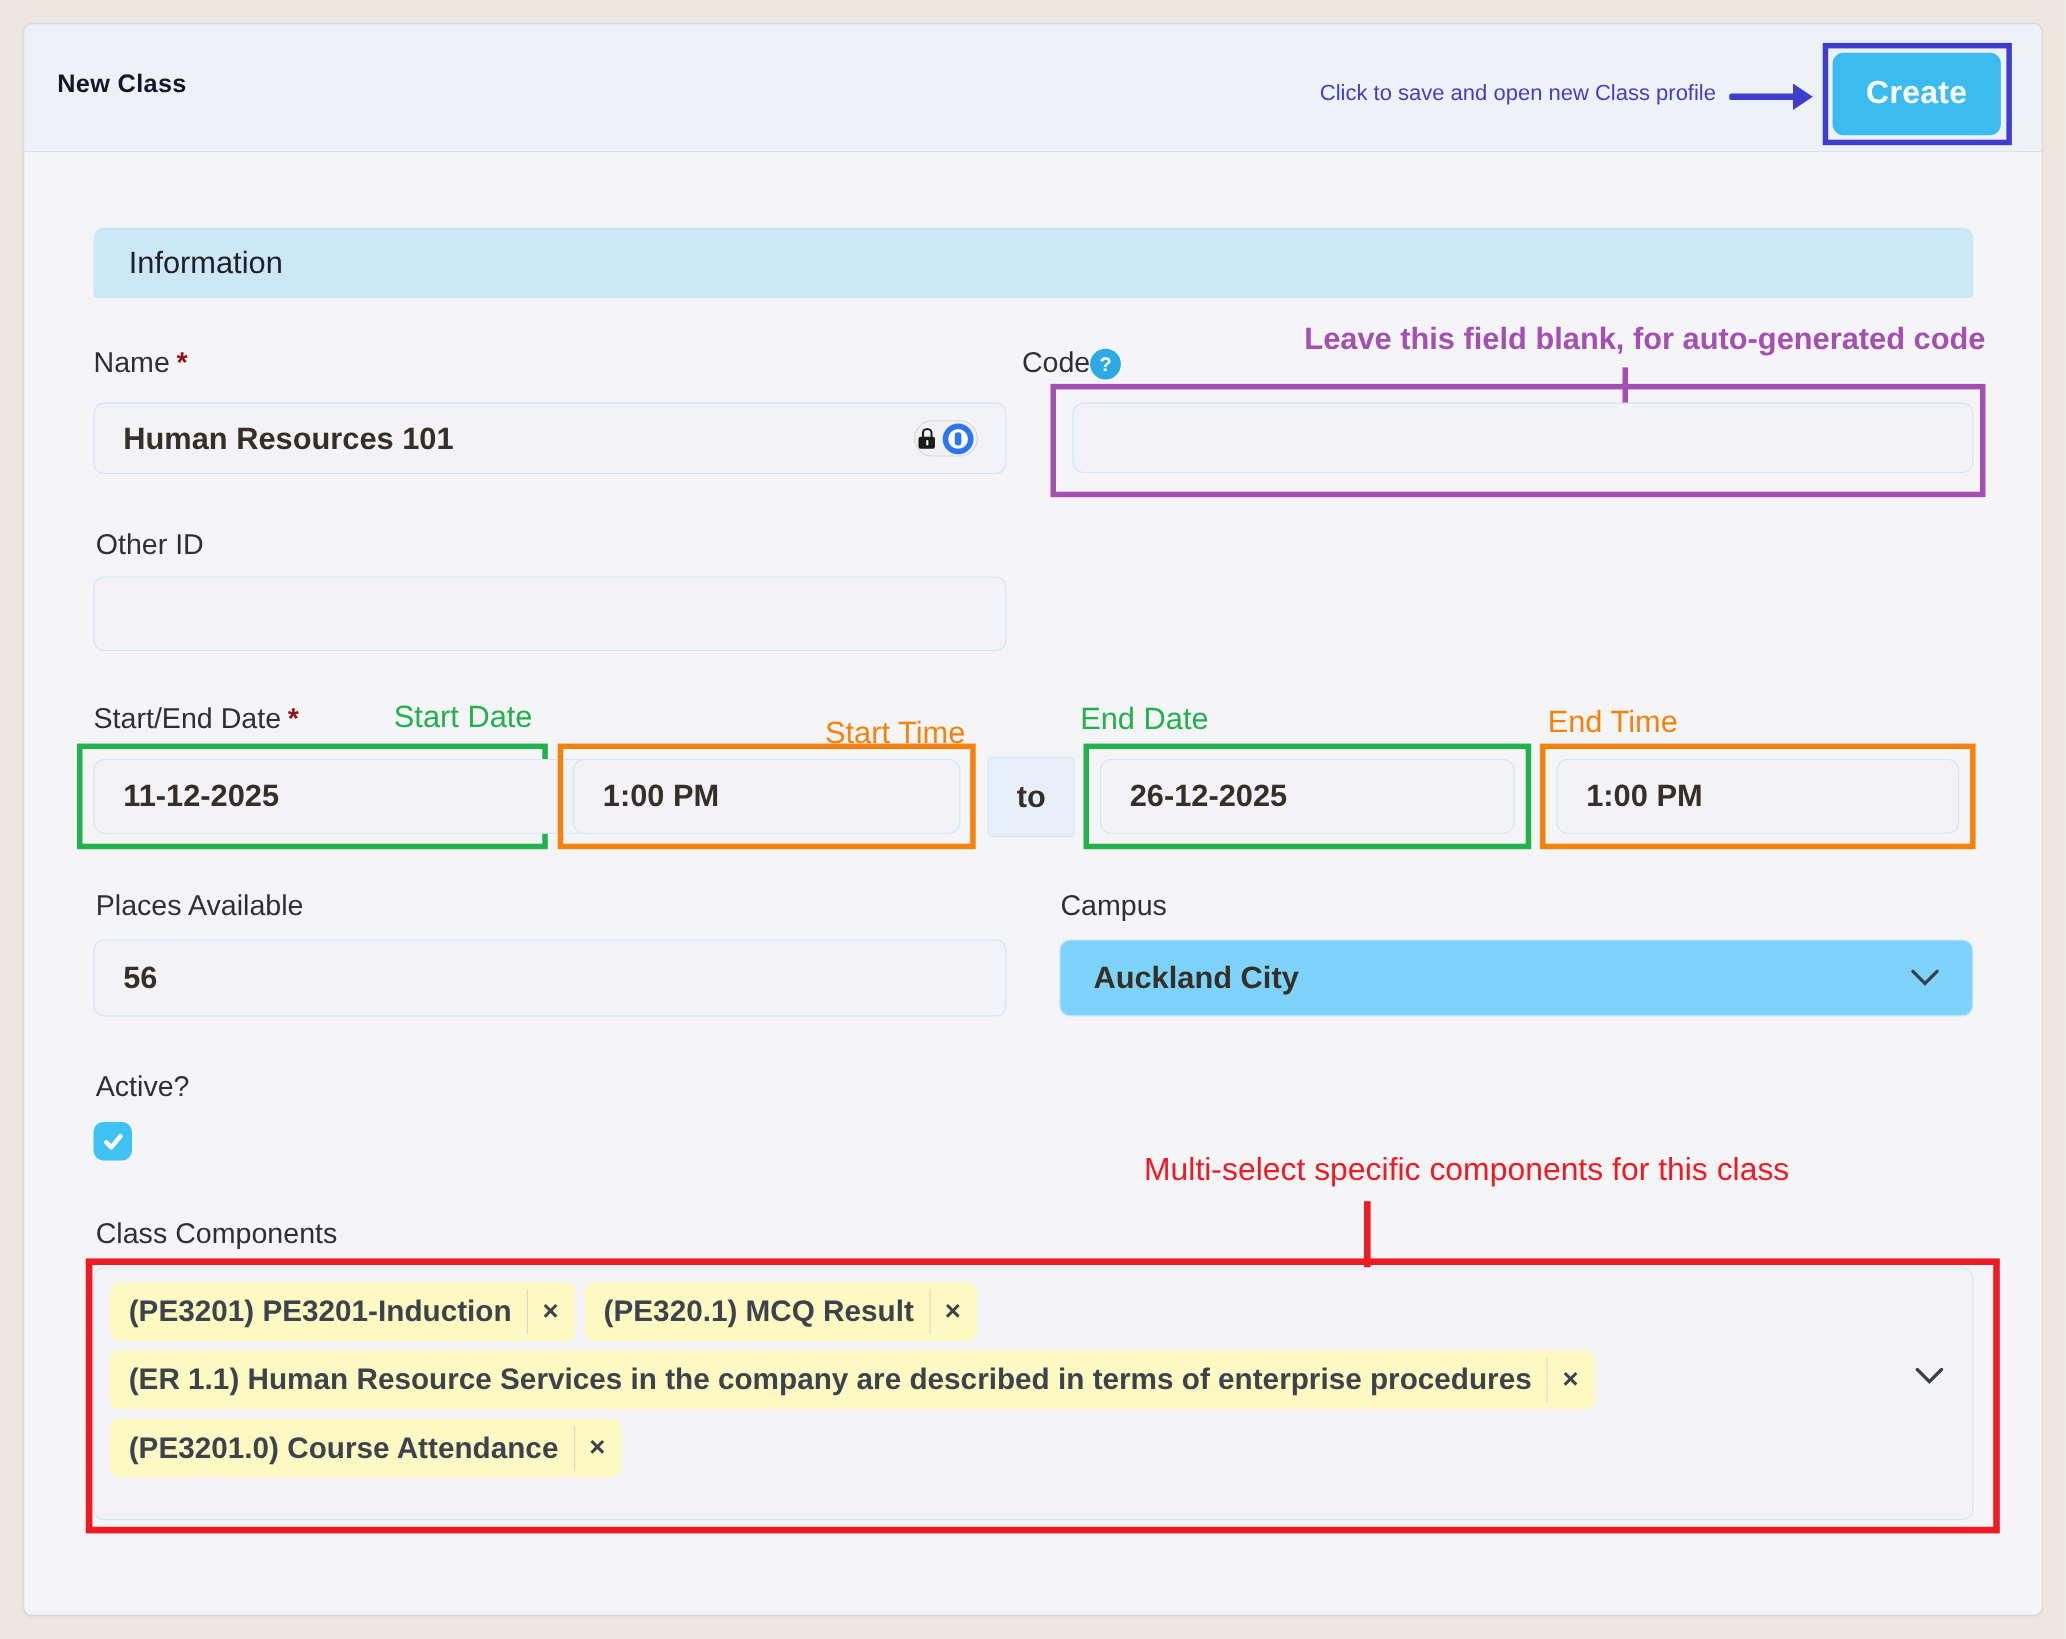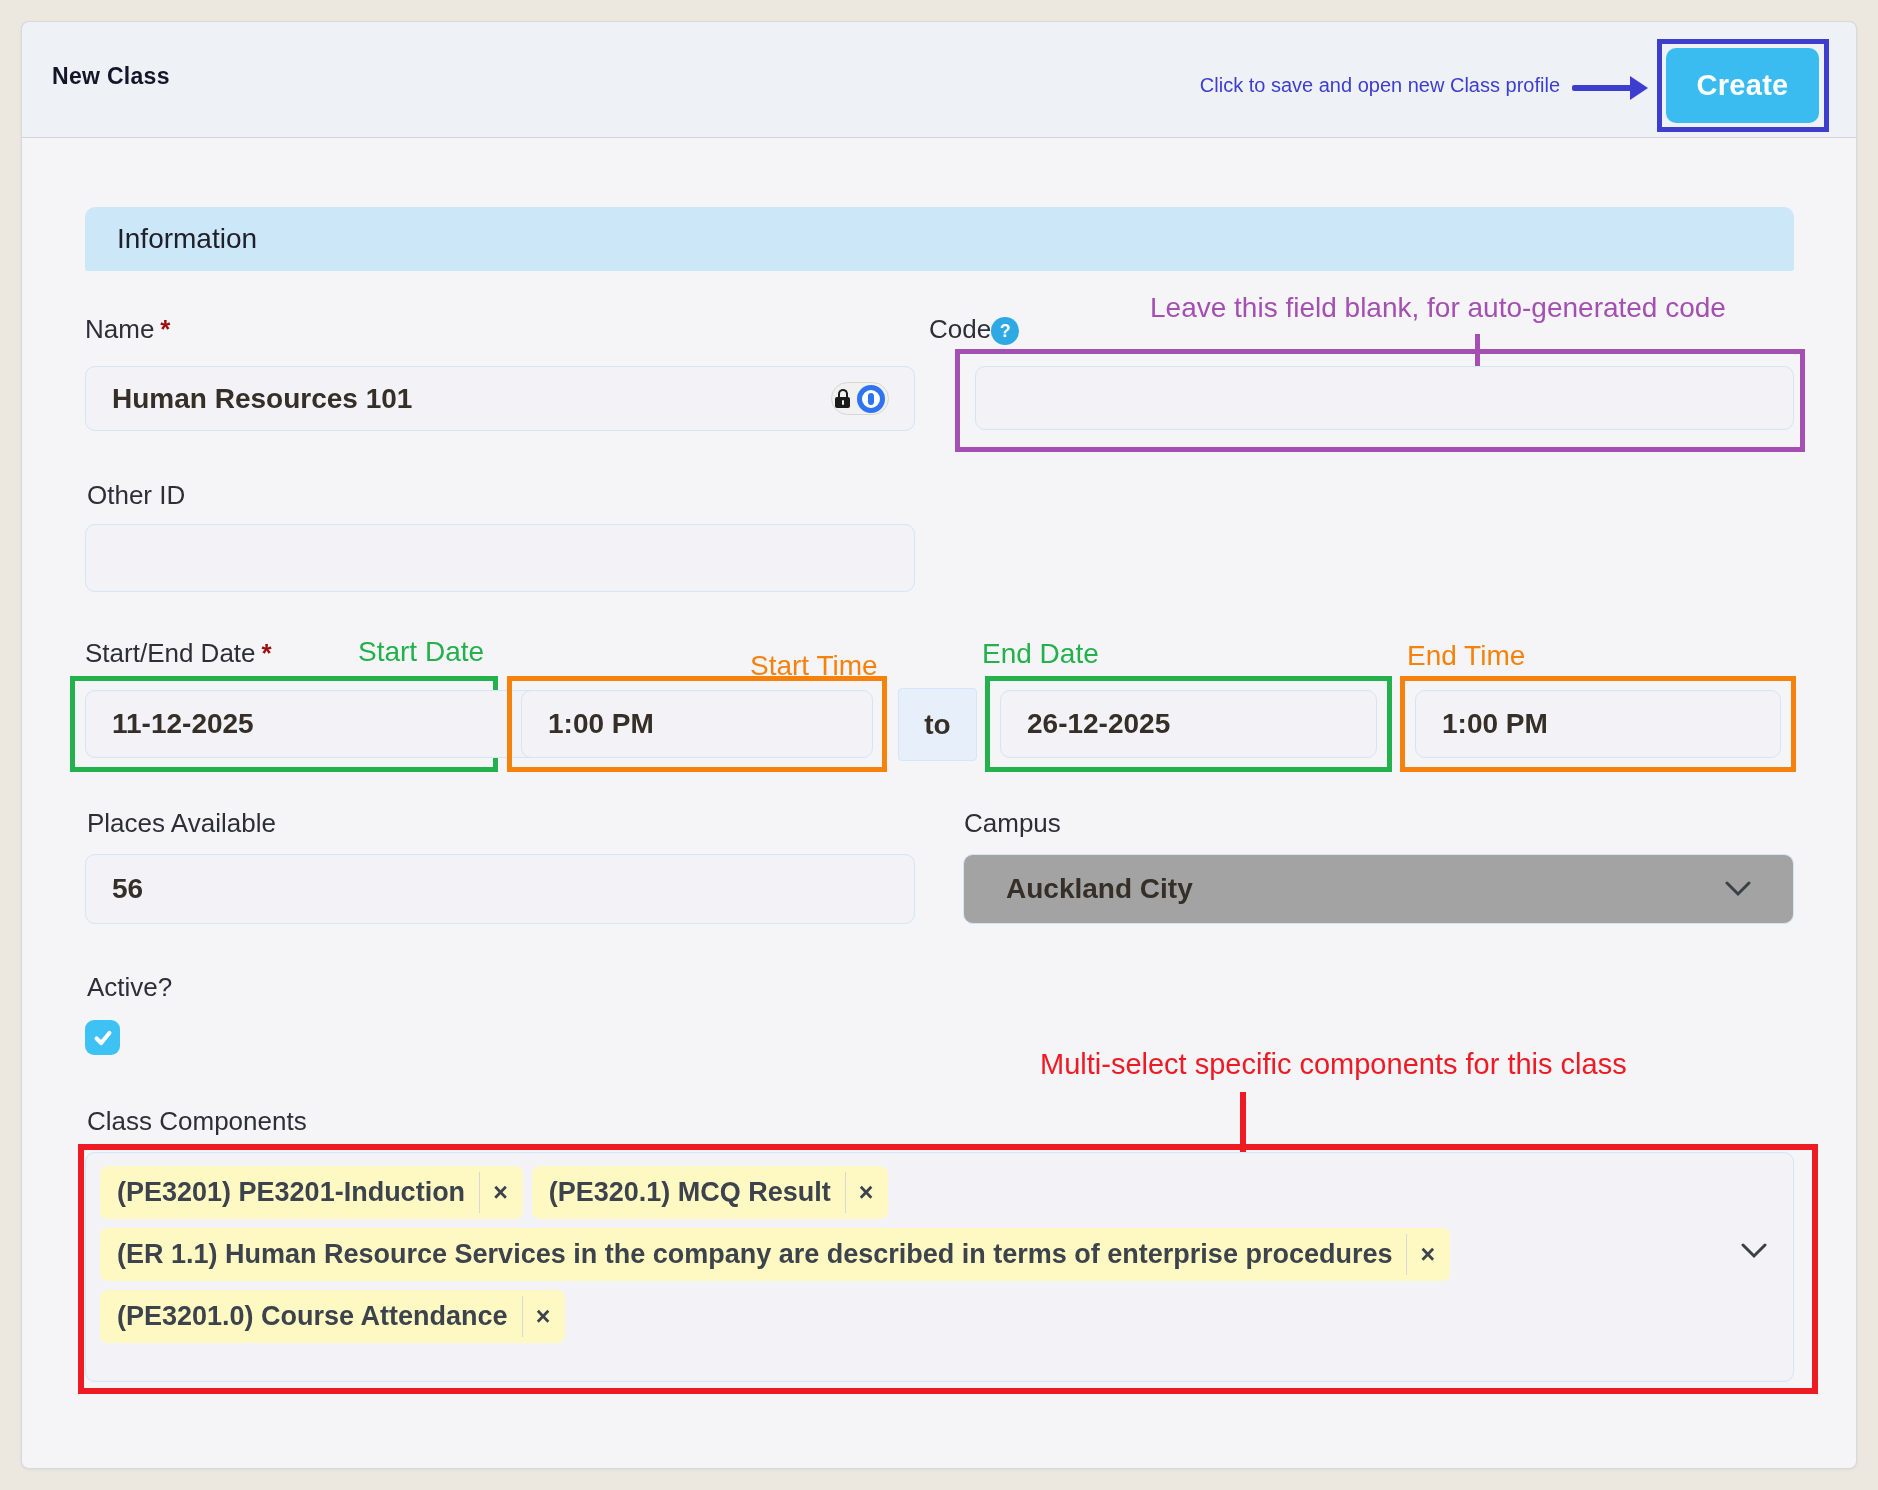--- a/index.html
+++ b/index.html
@@ -50,21 +50,21 @@
     border-bottom:none;border-radius:6px 6px 0 0}
   .lock-body{position:absolute;bottom:0;left:0;width:15px;height:11px;background:#1B1B1B;border-radius:2px}
   .lock-slot{position:absolute;bottom:3px;left:6.5px;width:2px;height:5px;background:#F1F1F1;border-radius:1px}
   .op-ring{width:28px;height:28px;border-radius:50%;border:5px solid #2E74F2;background:#fff;
     display:flex;align-items:center;justify-content:center}
   .op-slot{width:6px;height:12px;background:#2E74F2;border-radius:3px}
   
   .code-lbl{left:929px;top:314px;display:flex;align-items:flex-end;gap:0}
   .help-ic{width:28px;height:28px;border-radius:50%;background:#2FA9E4;color:#fff;font-size:18px;
     font-weight:700;display:flex;align-items:center;justify-content:center;cursor:pointer}
-  .purple-annot{left:1150px;top:292px;width:655px;font-size:28px;font-weight:400;
+  .purple-annot{left:1150px;top:292px;width:655px;text-align:right;font-size:28px;font-weight:700;
     color:var(--annotation-purple,#A44FB2)}
   .arrow-down-purple-line{left:1475px;top:334px;width:5px;height:48px;background:var(--annotation-purple,#A44FB2)}
   .arrow-down-purple-head{left:1467px;top:382px;width:0;height:0;border-top:16px solid var(--annotation-purple,#A44FB2);
     border-left:10px solid transparent;border-right:10px solid transparent}
   .purple-box{left:955px;top:349px;width:850px;height:103px;border:5px solid var(--annotation-purple,#A44FB2)}
   .code-inp{left:975px;top:366px;width:819px;height:64px}
   
   .other-lbl{left:87px;top:480px}
   .other-inp{left:85px;top:524px;width:830px;height:68px}
   
@@ -84,22 +84,22 @@
   .st-inp{left:521px;top:690px;width:352px;height:68px}
   .ed-inp{left:1000px;top:690px;width:377px;height:68px}
   .et-inp{left:1415px;top:690px;width:366px;height:68px}
   .to-chip{left:898px;top:688px;width:79px;height:73px;background:#E7F0FA;border:1px solid #D5E6F5;
     border-radius:4px;display:flex;align-items:center;justify-content:center;
     font-size:28px;font-weight:700;color:#362F27}
   
   .places-lbl{left:87px;top:808px}
   .places-inp{left:85px;top:854px;width:830px;height:70px}
   .campus-lbl{left:964px;top:808px}
-  .campus-sel{left:963px;top:854px;width:831px;height:70px;background:#a3a3a3;border:1px solid #D2E6F6;
-    border-radius:10px;display:flex;align-items:center;padding:0 42px;cursor:pointer}
+  .campus-sel{left:963px;top:854px;width:831px;height:70px;background:#7dd3fc;border:1px solid #D2E6F6;
+    border-radius:10px;display:flex;align-items:center;padding:0 30px;cursor:pointer}
   .campus-val{font-size:28px;font-weight:600;color:#362F27;flex:1}
   
   .active-lbl{left:87px;top:972px}
   .checkbox{left:85px;top:1020px;width:35px;height:35px;background:var(--checkbox-cyan,#3EC2F3);
     border-radius:9px;display:flex;align-items:center;justify-content:center;cursor:pointer}
   
   .red-annot{left:1040px;top:1048px;font-size:29px;font-weight:500;color:var(--annotation-red,#EE1B24)}
   .arrow-down-red-line{left:1240px;top:1092px;width:6px;height:76px;background:var(--annotation-red,#EE1B24)}
   .arrow-down-red-head{left:1231px;top:1168px;width:0;height:0;border-top:18px solid var(--annotation-red,#EE1B24);
     border-left:12px solid transparent;border-right:12px solid transparent}

